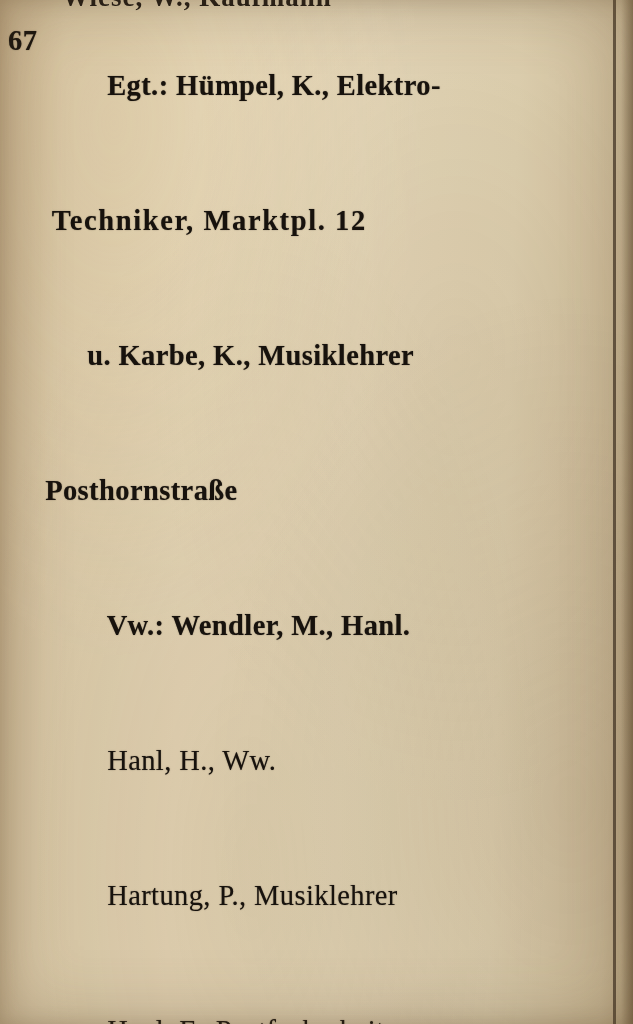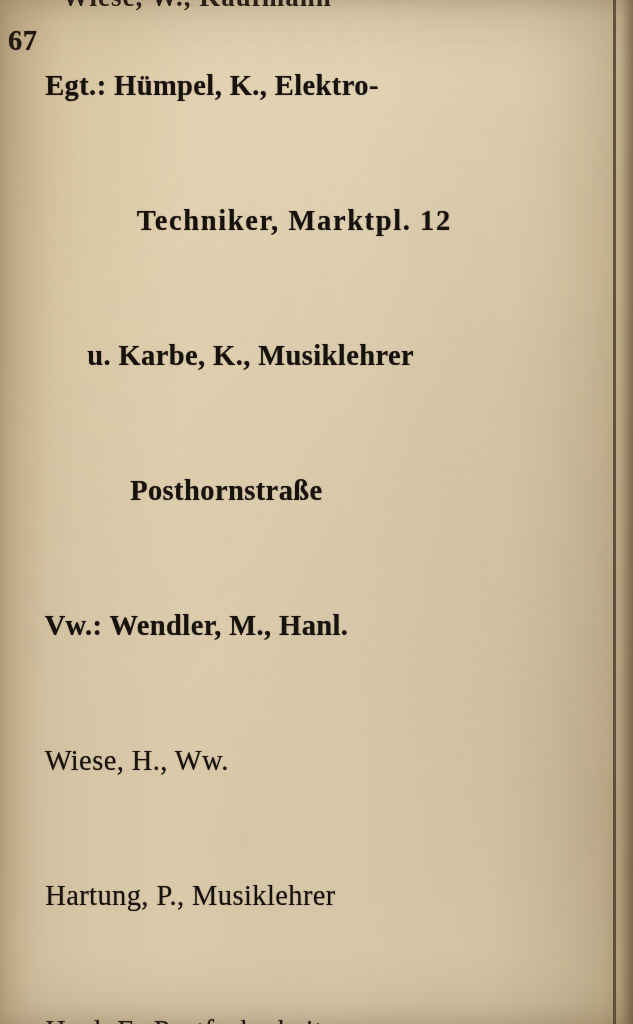--- a/index.html
+++ b/index.html
@@ -93,22 +93,22 @@
     color: #17120d;
     text-shadow: 0 0 1.2px rgba(30,22,14,0.55);
   }
   .line.bold { font-weight: bold; }
   .num {
     position: absolute;
     left: 8px;
     top: 0;
     font-weight: bold;
   }
-  .ind-0 { }
-  .ind-1 { padding-left: 85px; }
+  .ind-0 { padding-left: 62px; }
+  .ind-1 { }
   .ind-2 { padding-left: 42px; }
   .wide { letter-spacing: 1.6px; }
 </style>
 </head>
 <body>
 
 <div class="page">
 
   <div class="grain"></div>
 
@@ -132,21 +132,21 @@
 
     <div class="line bold ind-1">
       <span>Posthornstraße</span>
     </div>
 
     <div class="line bold ind-0">
       <span>Vw.:</span> <span>Wendler, M., Hanl.</span>
     </div>
 
     <div class="line ind-0">
-      <span>Wiese, H., Ww.</span>
+      <span>Hanl, H., Ww.</span>
     </div>
 
     <div class="line ind-0">
       <span>Hartung, P., Musiklehrer</span>
     </div>
 
     <div class="line ind-0">
       <span>Hanl, F., Postfacharbeiter</span>
     </div>
 

